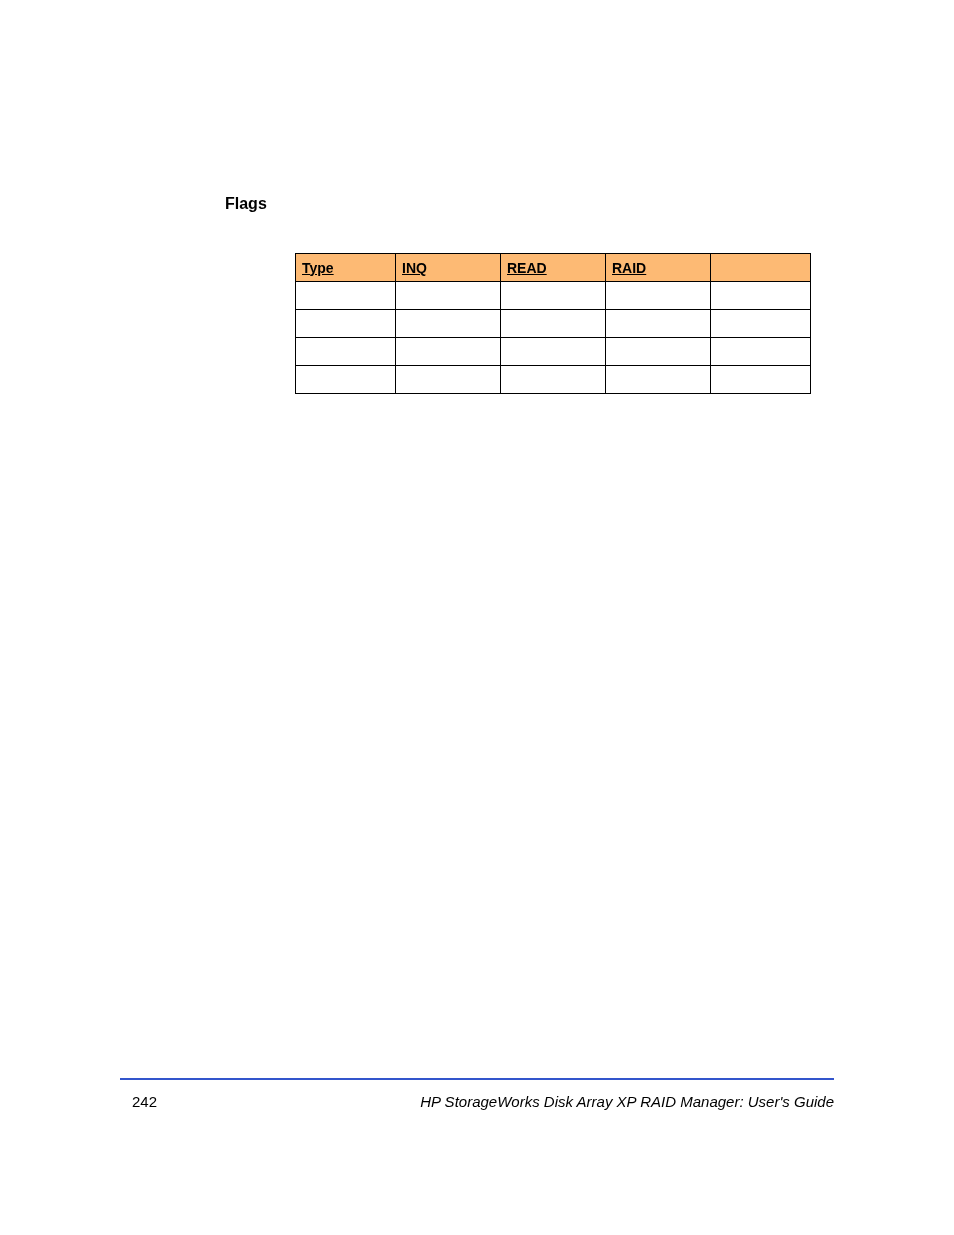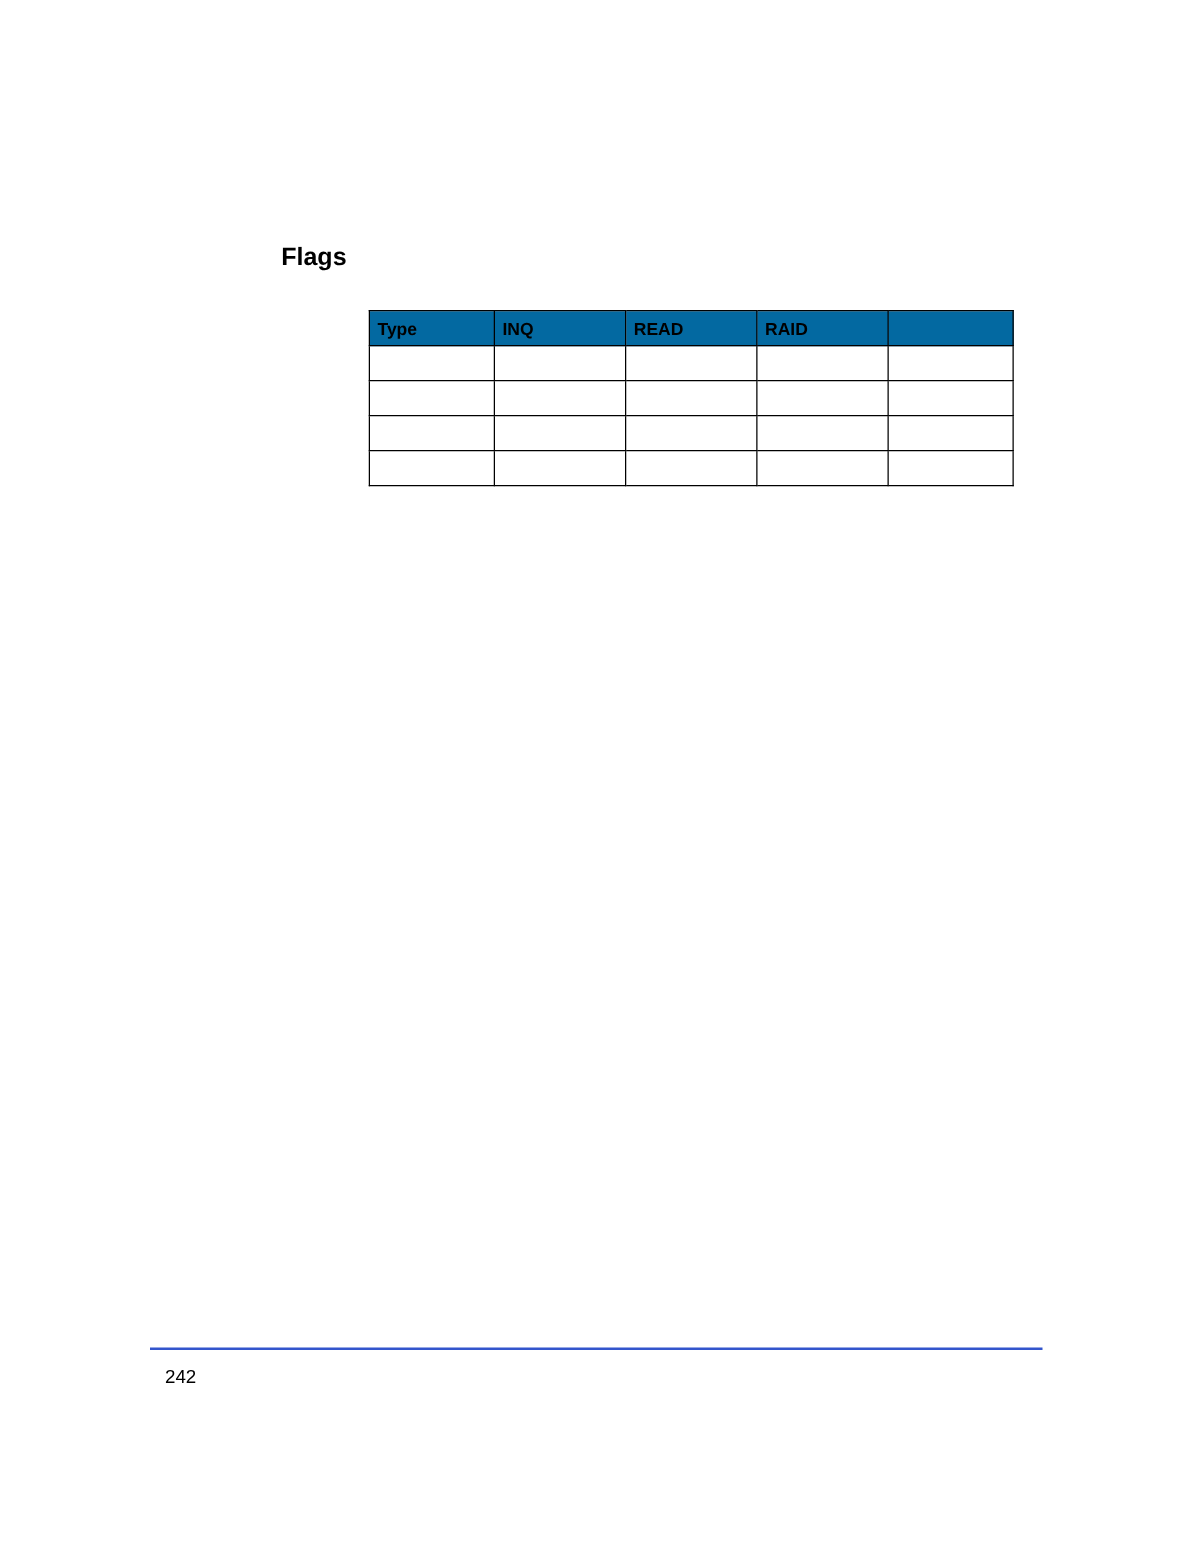--- a/index.html
+++ b/index.html
@@ -13,41 +13,42 @@
     box-sizing: border-box;
   }
   .page {
     padding: 195px 120px 0 225px;
     box-sizing: border-box;
     height: 100%;
     position: relative;
   }
   .section-heading {
     font-weight: bold;
-    font-size: 20px;
+    font-size: 16px;
     color: #000;
-    margin-bottom: 30px;
+    margin-bottom: 40px;
   }
   .flags-table {
     border-collapse: collapse;
     margin-left: 70px;
     width: 515px;
     table-layout: fixed;
   }
   .flags-table th, .flags-table td {
     border: 1px solid #000;
     box-sizing: border-box;
     padding: 4px 6px;
     text-align: left;
     font-size: 14px;
     height: 28px;
   }
   .flags-table th {
-    background: #0369a1;
+    background: #fdba74;
     font-weight: bold;
+    text-decoration: underline;
   }
   .col-type  { width: 100px; }
   .col-inq   { width: 105px; }
   .col-rcap  { width: 105px; }
   .col-read  { width: 105px; }
   .col-last  { width: 100px; }
 
   .footer-rule {
     position: absolute;
     left: 120px;
@@ -119,14 +120,15 @@
         <td></td>
         <td></td>
         <td></td>
       </tr>
     </tbody>
   </table>
 
   <div class="footer-rule"></div>
   <div class="footer-row">
     <span class="page-no">242</span>
+    <span class="footer-title">HP StorageWorks Disk Array XP RAID Manager: User's Guide</span>
   </div>
 </div>
 
 </body></html>

